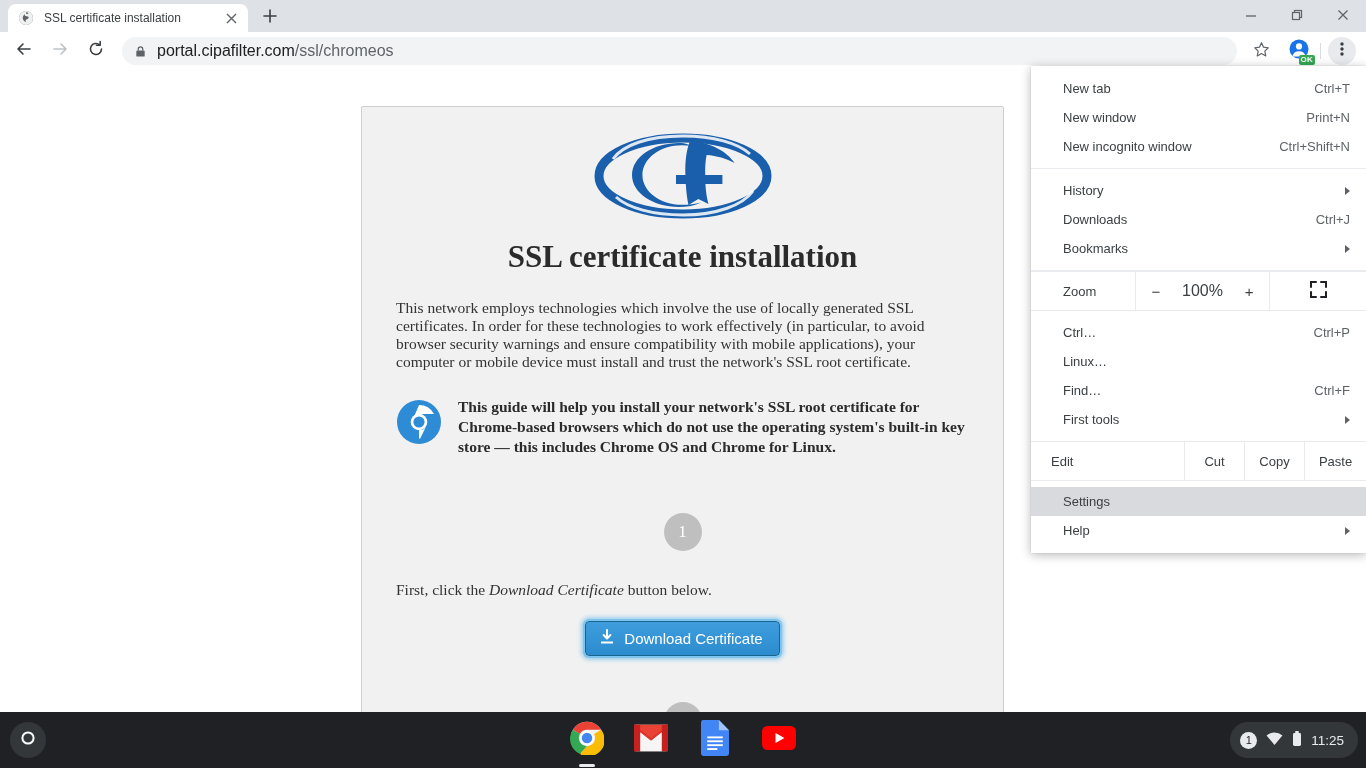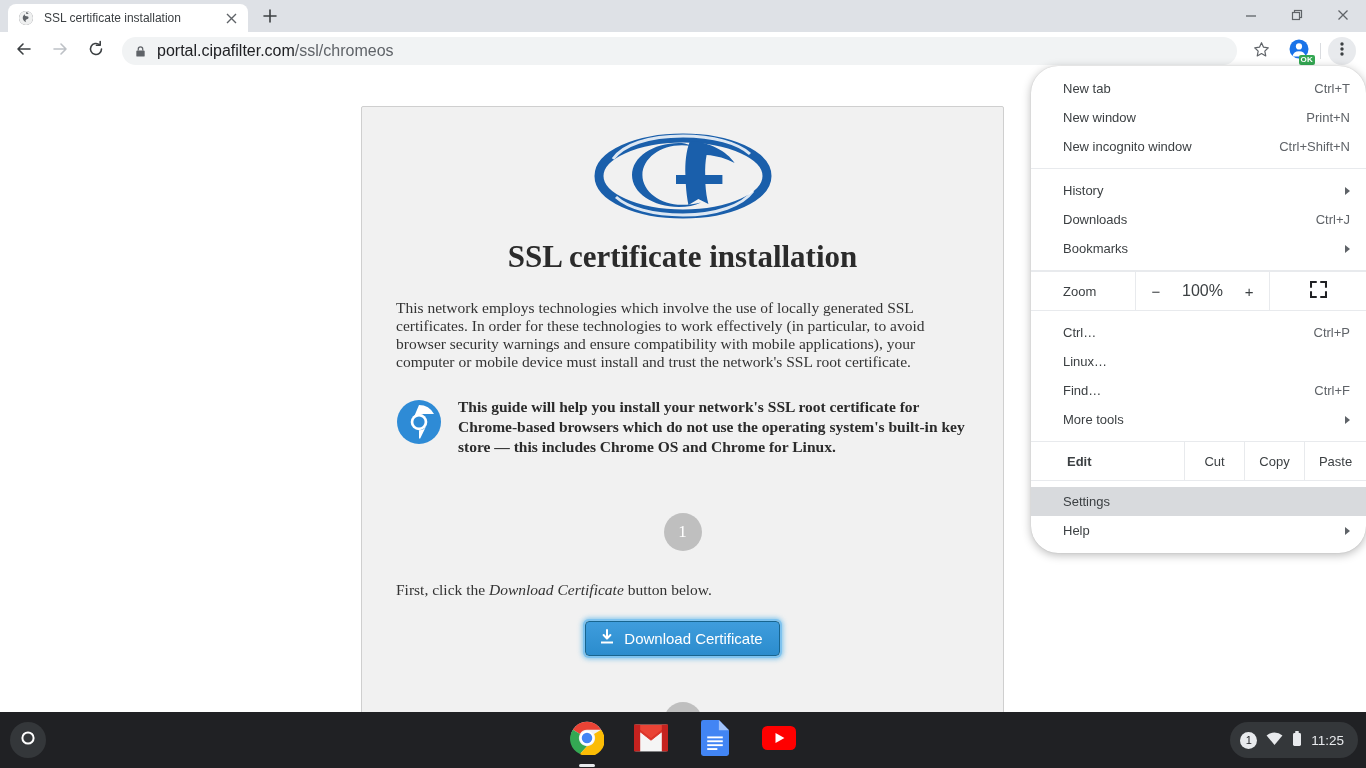--- a/index.html
+++ b/index.html
@@ -198,21 +198,20 @@
     position: absolute;
     left: 1031px; top: 66px;
     width: 335px;
     background: #fff;
     box-shadow: 0 2px 10px rgba(0,0,0,.28), 0 0 1px rgba(0,0,0,.2);
     font-family: "Liberation Sans", sans-serif;
     font-size: 13px;
     color: #3c4043;
     padding: 8px 0 8px 0;
     z-index: 50;
-    border-radius: 27px;
   }
   .menu-item {
     height: 29px;
     display: flex; align-items: center;
     padding: 0 16px 0 32px;
   }
   .menu-item .mi-label { flex: 1 1 auto; }
   .menu-item .mi-accel { color: #5f6368; font-size: 13px; }
   .menu-item.highlighted { background: #d8dadd; }
   .menu-sep { height: 1px; background: #e8eaed; margin: 7px 0; }
@@ -237,21 +236,21 @@
   #zoom-row .zoom-controls { width: 134px; gap: 0; }
   #zoom-row .zoom-controls .zbtn {
     width: 40px; height: 40px;
     display:flex; align-items:center; justify-content:center;
     font-size: 15px; color: #3c4043;
   }
   #zoom-row .zoom-controls .zval {
     width: 54px; text-align: center; font-size: 16px;
   }
   #zoom-row .zoom-full { flex: 1 1 auto; }
-  #edit-row .edit-label { justify-content: flex-start; padding-left: 36px; width: 153px; font-weight: bold; }
+  #edit-row .edit-label { justify-content: flex-start; padding-left: 20px; width: 153px; }
   #edit-row .edit-cell { width: 60px; }
   #edit-row .edit-cell.paste { flex: 1 1 auto; }
 
   
   #shelf {
     position: absolute; left: 0; top: 712px;
     width: 1366px; height: 56px;
     background: #202124;
   }
   #launcher {
@@ -535,21 +534,21 @@
     </div>
     <div class="menu-item">
       <span class="mi-label">Linux…</span>
       <span class="mi-accel"></span>
     </div>
     <div class="menu-item">
       <span class="mi-label">Find…</span>
       <span class="mi-accel">Ctrl+F</span>
     </div>
     <div class="menu-item">
-      <span class="mi-label">More tools</span>
+      <span class="mi-label">First tools</span>
       <span class="submenu-arrow"></span>
     </div>
 
     <div class="menu-row" id="edit-row" style="margin-top:7px;">
       <div class="cell edit-label">Edit</div>
       <div class="cell edit-cell">Cut</div>
       <div class="cell edit-cell">Copy</div>
       <div class="cell edit-cell paste">Paste</div>
     </div>
 

